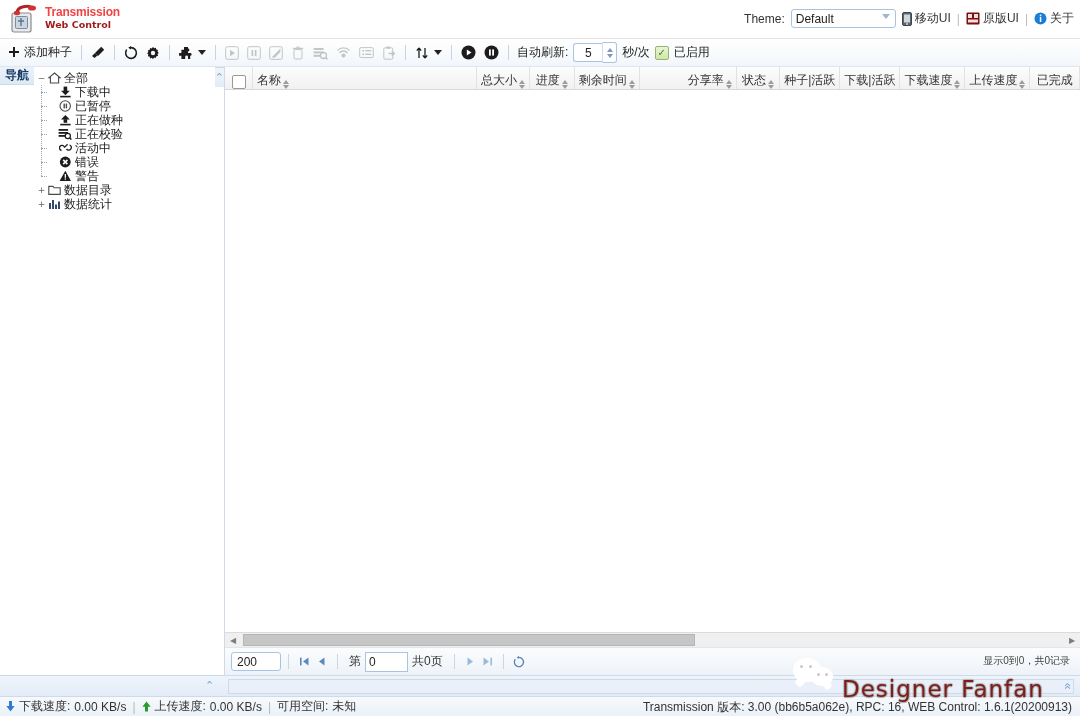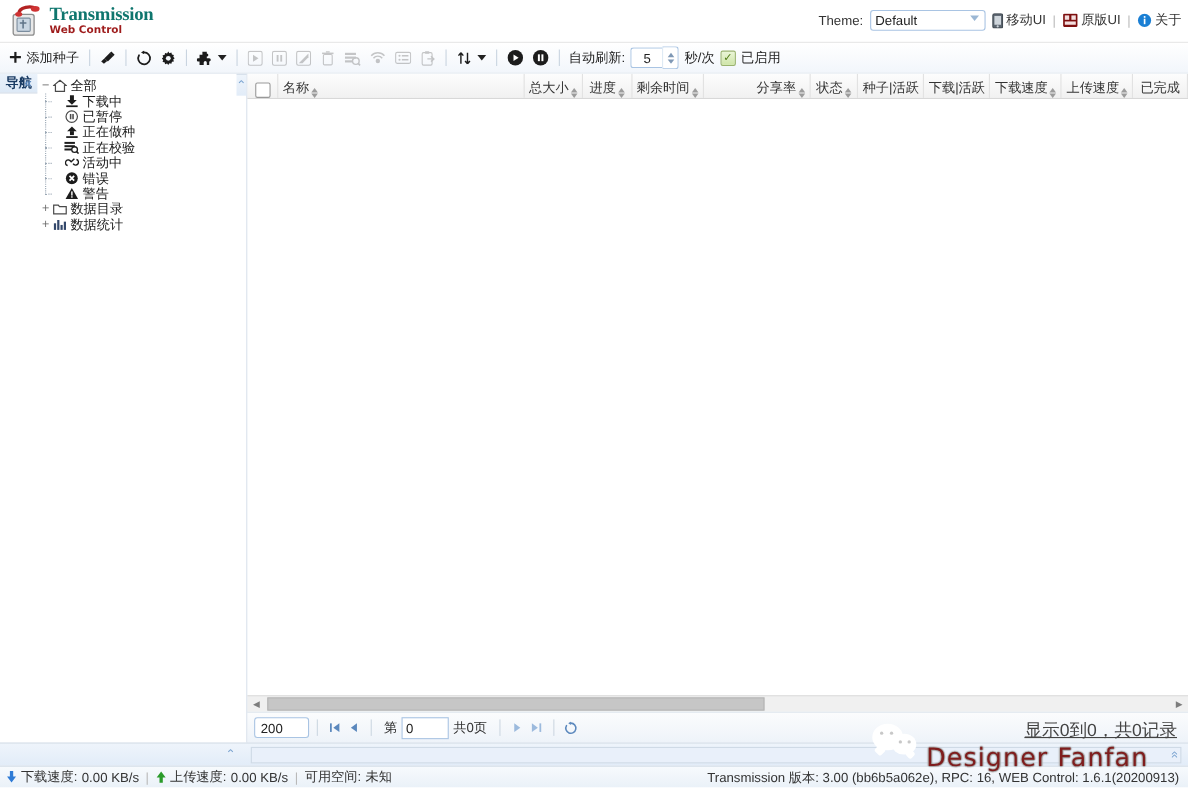--- a/index.html
+++ b/index.html
@@ -9,21 +9,21 @@
     font-size:12px;color:#333;background:#fff;
     -webkit-font-smoothing:antialiased;
   }
   .app{position:relative;width:1080px;height:716px;display:flex;flex-direction:column;}
 
   
   .header{position:relative;height:38px;background:#fff;border-bottom:1px solid #e4e4e4;flex:0 0 auto;}
   .brand{position:absolute;left:8px;top:2px;display:flex;align-items:center;gap:7px;}
   .brand-logo{width:30px;height:32px;position:relative;}
   .brand-text{line-height:1;}
-  .brand-title{font-size:17px;font-weight:bold;color:#0f766e;letter-spacing:-.2px;font-family:Liberation Serif, serif;}
+  .brand-title{font-size:12px;font-weight:bold;color:#ef4444;letter-spacing:-.2px;font-family:Liberation Sans, sans-serif;}
   .brand-sub{font-size:9.5px;font-weight:bold;color:#9e1b1b;margin-top:2px;font-family:"DejaVu Sans",sans-serif;}
 
   .header-right{position:absolute;right:6px;top:9px;display:flex;align-items:center;gap:6px;font-size:12px;color:#333;}
   .theme-label{color:#333;}
   .theme-select{
     width:105px;height:19px;font-size:12px;
     border:1px solid #a9c4e3;border-radius:3px;background:#fff;
     padding:0 2px 0 4px;color:#222;font-family:"Liberation Sans",sans-serif;
     appearance:none;-webkit-appearance:none;
     background-image:linear-gradient(#fff,#fff);
@@ -123,21 +123,21 @@
   .page-size{
     width:50px;height:19px;border:1px solid #a9c4e3;border-radius:3px;background:#fff;font-size:12px;
     padding-left:5px;color:#222;font-family:"Liberation Sans",sans-serif;appearance:none;-webkit-appearance:none;
   }
   .pg-sep{width:1px;height:15px;background:#cdd7e2;margin:0 7px;}
   .pg-btn{width:17px;height:17px;display:inline-flex;align-items:center;justify-content:center;color:#5b88bd;cursor:pointer;}
   .pg-btn.dim{color:#a9c0d8;}
   .pg-in{width:36px;height:16px;border:1px solid #a9c4e3;font-size:12px;text-align:left;padding-left:3px;
          font-family:"Liberation Sans",sans-serif;color:#222;background:#fff;}
   .pg-text{margin:0 4px;}
-  .pager-right{position:absolute;right:10px;top:6px;font-size:16px;color:#444;text-decoration:underline;}
+  .pager-right{position:absolute;right:10px;top:6px;font-size:10px;color:#444;}
   .pg-collapse{position:absolute;right:8px;top:-1px;color:#7aa3d0;font-size:12px;}
 
   
   .detail-bar{height:20px;background:linear-gradient(#eef4fb,#e2ecf8);border-top:1px solid #cfdae6;
               display:flex;align-items:center;position:relative;flex:0 0 auto;}
   .detail-bar .inner{position:absolute;left:228px;right:6px;top:3px;height:13px;border:1px solid #cfdae6;background:#e9f0fa;}
 
   
   .statusbar{height:19px;flex:0 0 auto;background:linear-gradient(#f7fafd,#eaf1f8);border-top:1px solid #cfdae6;
              display:flex;align-items:center;font-size:12px;color:#333;padding:0 6px;position:relative;}

